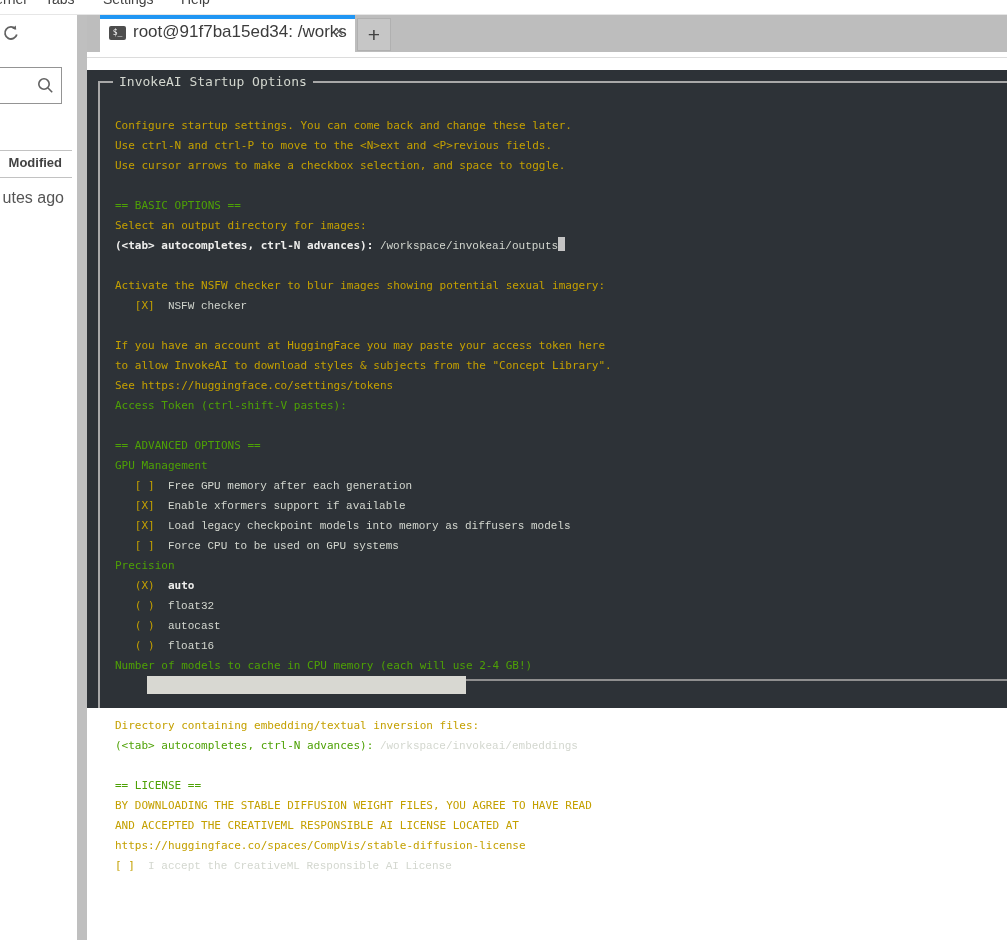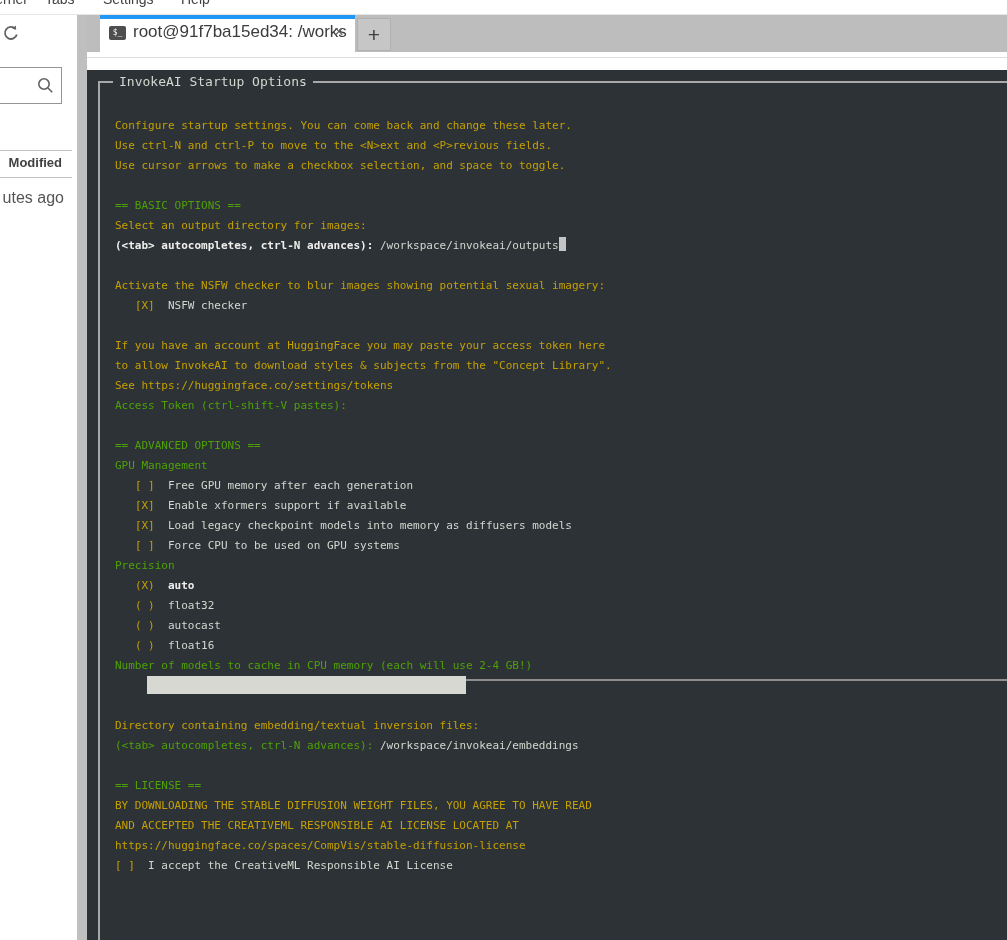--- a/index.html
+++ b/index.html
@@ -43,29 +43,29 @@
              text-align:center;line-height:20px;cursor:pointer;}
   .tab-plus{position:absolute;left:270px;top:3px;width:34px;height:33px;background:#c6c6c6;
             border:1px solid #b0b0b0;box-sizing:border-box;text-align:center;cursor:pointer;}
   .tab-plus span{font-size:21px;color:#424242;line-height:31px;font-weight:300;}
 
   
   .whitestrip{position:absolute;left:0;top:37px;width:920px;height:18px;background:#ffffff;}
   .whitestrip .hairline{position:absolute;left:0;top:5px;width:100%;height:1px;background:#dcdcdc;}
 
   
-  .terminal{position:absolute;left:0;top:55px;width:920px;height:870px;background:#2d3237;cursor:text;}
+  .terminal{position:absolute;left:0;top:55px;width:920px;height:638px;background:#2d3237;cursor:text;}
   .boxborder{position:absolute;left:11px;top:11px;right:0;bottom:0;
              border-left:2px solid #a8a8a8;border-top:2px solid #a8a8a8;}
   .boxtitle{position:absolute;left:26px;top:4px;background:#2d3237;padding:0 6px;
             font-family:"DejaVu Sans Mono",monospace;font-size:13px;color:#d3d7cf;white-space:nowrap;}
   .tlines{position:absolute;left:28px;top:26px;right:0;}
   .tline{position:relative;height:20px;line-height:20px;white-space:pre;
          font-family:"DejaVu Sans Mono",monospace;font-size:11px;}
-  .sy{color:#c4a000;} .sg{color:#4ea105;} .sw{color:#d3d7cf;}
+  .sy{color:#c4a000;} .sg{color:#4ea105;} .sw{color:#d3d7cf;font-family:Liberation Mono, monospace;}
   .sb{color:#eeeeec;font-weight:bold;}
   .cursor{display:inline-block;width:7px;height:14px;background:#c4c4c4;vertical-align:-2px;}
   .slider-fill{height:18px;background:#d8d8d2;}
   .slider-rail{position:absolute;top:3px;right:0;height:2px;background:#8f8f8f;}
 </style>
 </head>
 <body>
 
 <div id="app">
 

